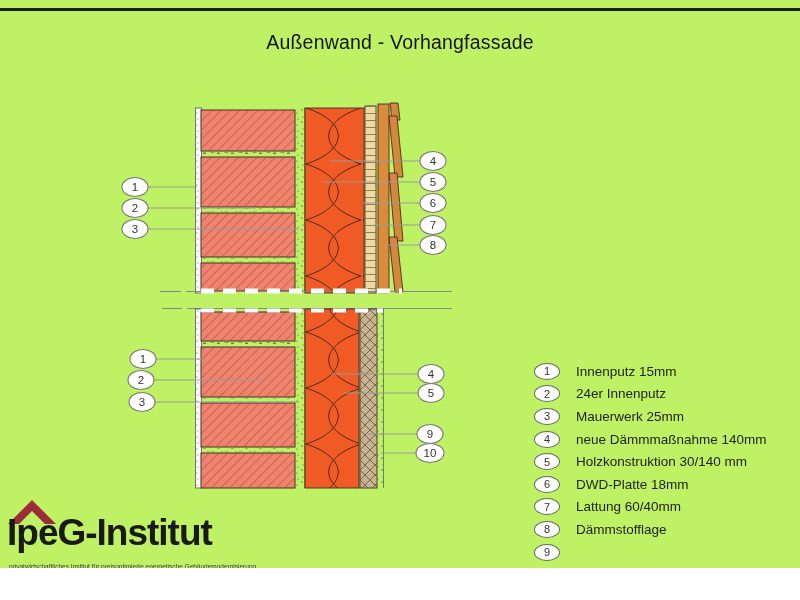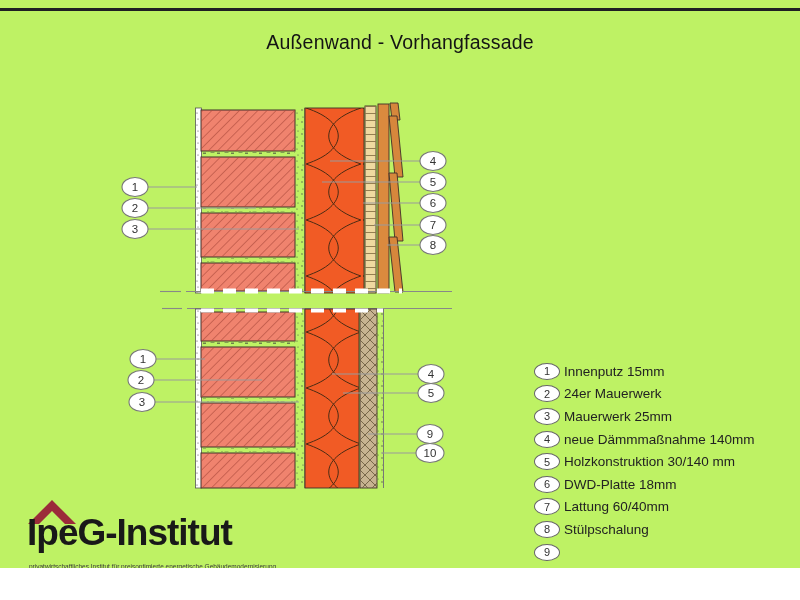--- a/index.html
+++ b/index.html
@@ -16,22 +16,22 @@
   }
   #diagram-svg{position:absolute;left:110px;top:95px;}
   svg text{font-family:"Liberation Sans","DejaVu Sans",sans-serif;}
   #legend{position:absolute;left:534px;top:360px;}
   .legend-row{display:flex;align-items:center;height:22.6px;}
   .legend-bubble{
     width:24px;height:15px;border:1.4px solid #666;border-radius:50%;
     display:flex;align-items:center;justify-content:center;
     font-size:11px;color:#333;flex:0 0 auto;background:#fff;
   }
-  .legend-label{margin-left:4px;font-size:13.5px;color:#222;white-space:nowrap;}
-  #logo{position:absolute;left:7px;top:497px;width:420px;height:80px;margin-left:20px;}
+  .legend-label{margin-left:16px;font-size:13.5px;color:#222;white-space:nowrap;}
+  #logo{position:absolute;left:7px;top:497px;width:420px;height:80px;}
   #logo-roof{position:absolute;left:1px;top:1px;}
   #logo-text{
     position:absolute;left:0px;top:15px;font-size:37px;font-weight:700;
     color:#191919;letter-spacing:-1px;white-space:nowrap;
   }
   #logo-tagline{position:absolute;left:2px;top:66px;font-size:6.5px;color:#3a3a3a;white-space:nowrap;}
 </style>
 </head>
 <body>
 
@@ -265,21 +265,21 @@
     </g>
   </svg>
 
   <div id="legend">
     <div class="legend-row">
       <span class="legend-bubble">1</span>
       <span class="legend-label">Innenputz 15mm</span>
     </div>
     <div class="legend-row">
       <span class="legend-bubble">2</span>
-      <span class="legend-label">24er Mauerwerk</span>
+      <span class="legend-label">24er Innenputz</span>
     </div>
     <div class="legend-row">
       <span class="legend-bubble">3</span>
       <span class="legend-label">Mauerwerk 25mm</span>
     </div>
     <div class="legend-row">
       <span class="legend-bubble">4</span>
       <span class="legend-label">neue Dämmmaßnahme 140mm</span>
     </div>
     <div class="legend-row">
@@ -289,21 +289,21 @@
     <div class="legend-row">
       <span class="legend-bubble">6</span>
       <span class="legend-label">DWD-Platte 18mm</span>
     </div>
     <div class="legend-row">
       <span class="legend-bubble">7</span>
       <span class="legend-label">Lattung 60/40mm</span>
     </div>
     <div class="legend-row">
       <span class="legend-bubble">8</span>
-      <span class="legend-label">Stülpschalung</span>
+      <span class="legend-label">Dämmstofflage</span>
     </div>
     <div class="legend-row">
       <span class="legend-bubble">9</span>
     </div>
   </div>
 
   <div id="logo">
     <svg id="logo-roof" width="48" height="26" viewBox="0 0 48 26">
       <polygon points="0,26 24,2 48,26 37,26 24,13 11,26" fill="#9B2C3A"></polygon>
     </svg>

